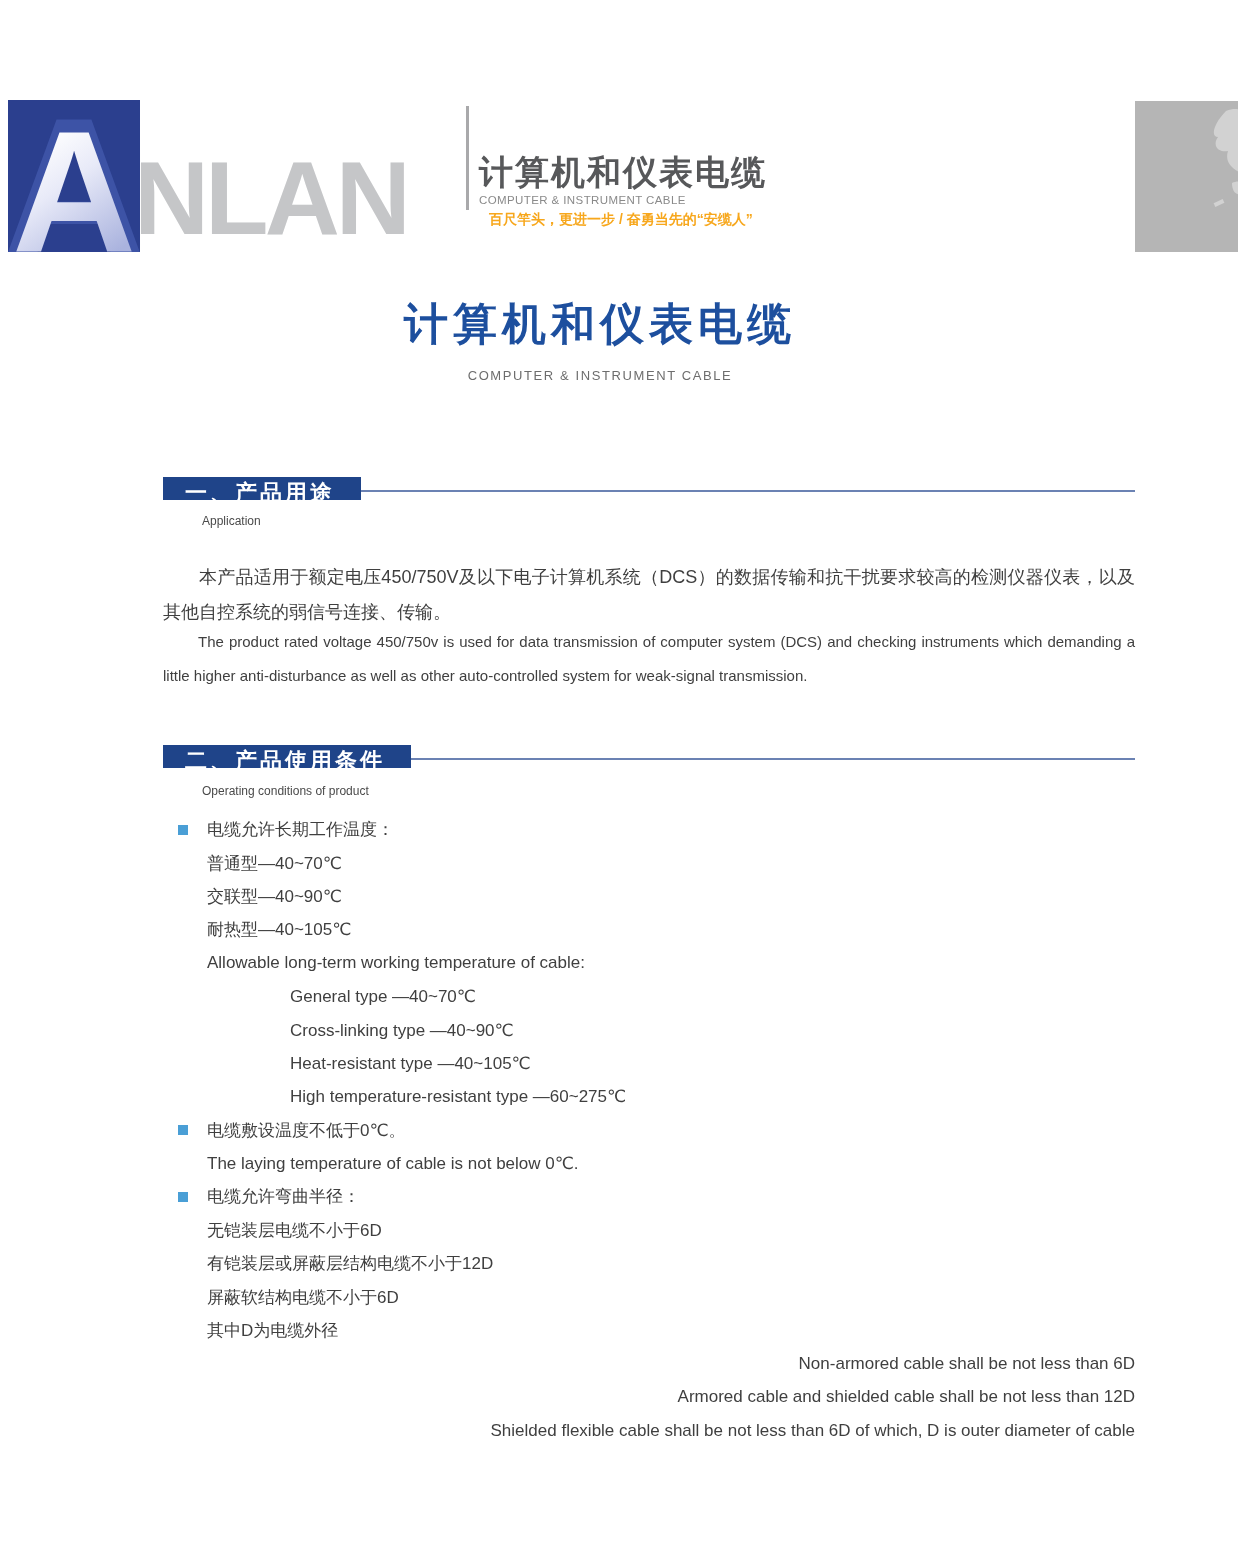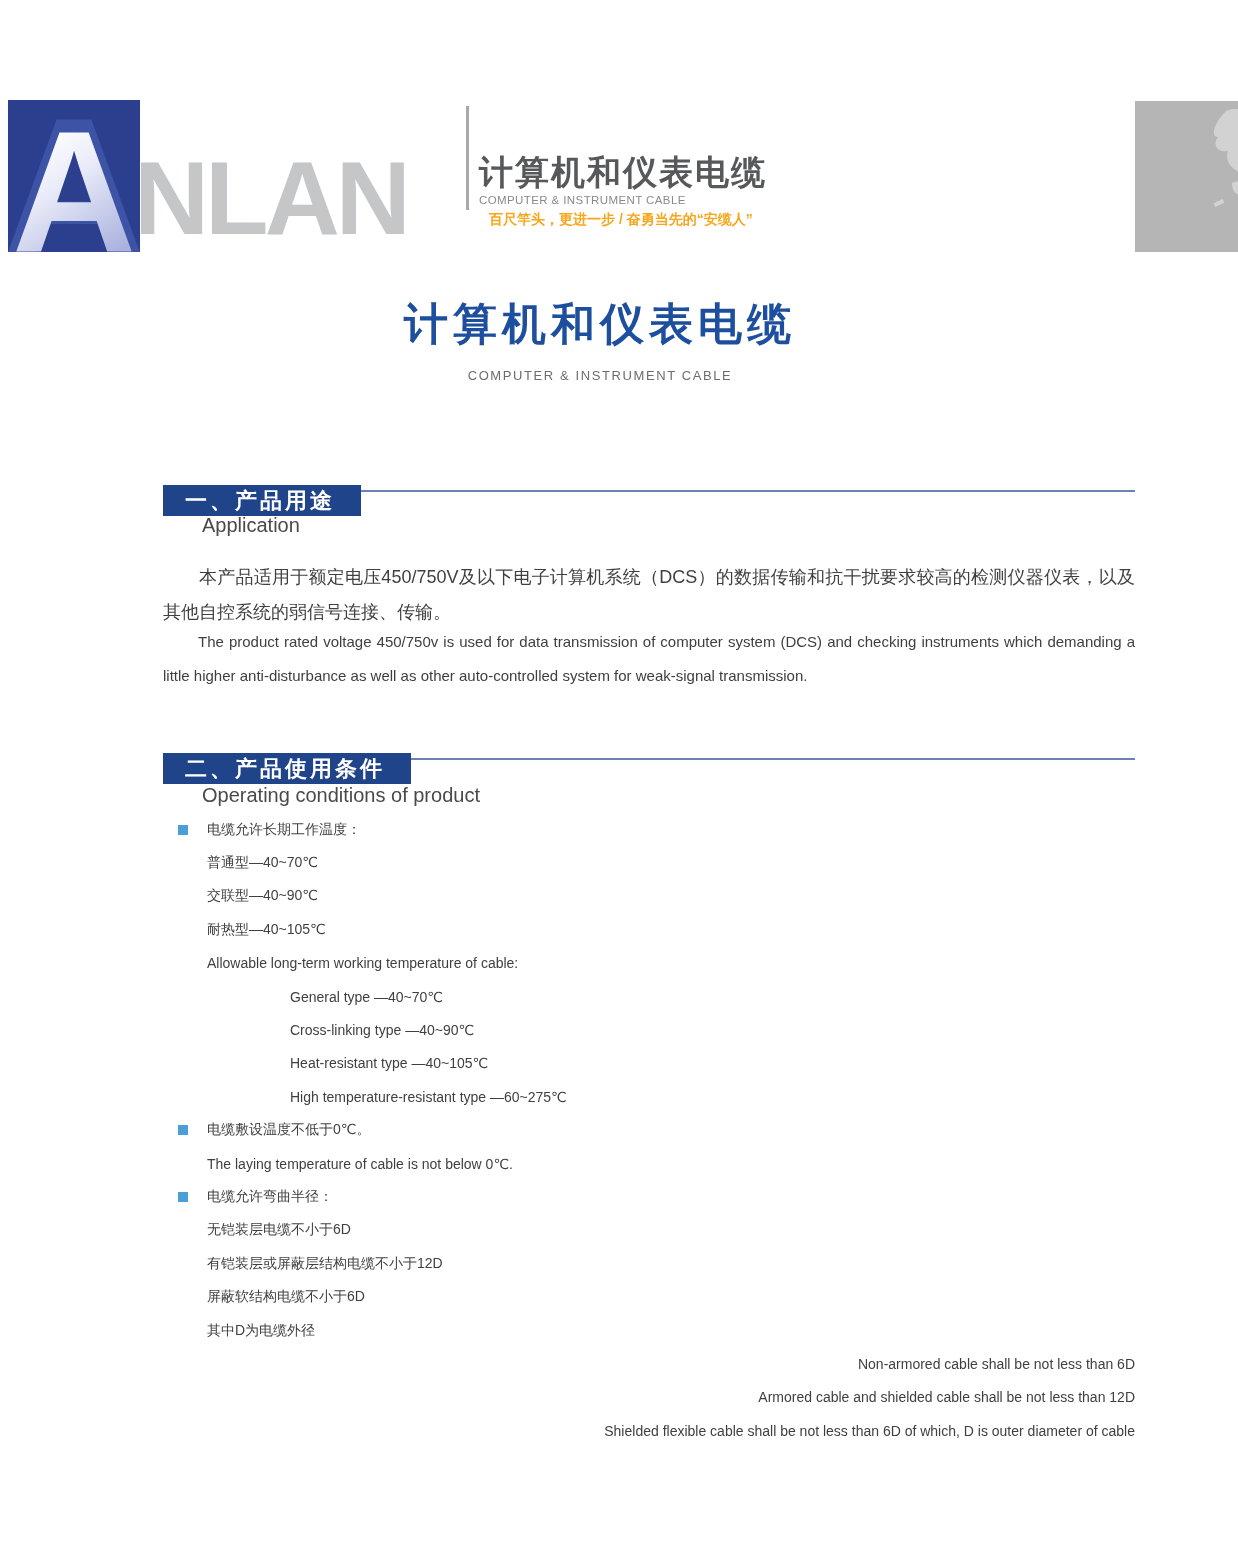--- a/index.html
+++ b/index.html
@@ -31,35 +31,35 @@
   .photo-block svg{position:absolute;right:-6px;top:4px;}
 
   
   .hero{position:absolute;left:0;top:295px;width:1200px;text-align:center;}
   .hero-title{font-size:44px;font-weight:bold;color:var(--title-blue);letter-spacing:5px;}
   .hero-sub{margin-top:14px;font-size:13px;color:#6d6d6d;letter-spacing:1.6px;}
 
   
   .section-head{position:absolute;left:163px;width:972px;height:31px;}
   .section-head .rule{position:absolute;left:0;top:13px;width:972px;height:2px;background:var(--rule);}
-  .section-head .bar{position:relative;display:inline-block;height:31px;line-height:31px;padding:0 26px 0 22px;background:var(--navy);
-    color:#ffffff;font-size:22px;font-weight:600;letter-spacing:3px;white-space:nowrap;margin-top:8px;}
+  .section-head .bar{position:relative;display:inline-block;height:23px;line-height:31px;padding:0 26px 0 22px;background:var(--navy);
+    color:#ffffff;font-size:22px;font-weight:600;letter-spacing:3px;white-space:nowrap;}
   .sec1-head{top:477px;}
   .sec2-head{top:745px;}
-  .section-sub{position:absolute;left:202px;font-size:20px;color:#4a4a4a;}
+  .section-sub{position:absolute;left:202px;font-size:12px;color:#4a4a4a;}
   .sec1-sub{top:514px;}
   .sec2-sub{top:784px;}
 
   .para{position:absolute;left:163px;width:972px;color:var(--body-text);}
   .para-cn{top:560px;font-size:18px;line-height:35px;text-indent:2em;text-align:justify;}
   .para-en{top:625px;font-size:15px;line-height:34px;text-indent:35px;text-align:justify;}
 
   
   .cond-list{position:absolute;left:163px;top:813px;width:972px;}
-  .cond-item{display:flex;align-items:center;height:33.4px;padding-left:15px;font-size:14px;color:var(--body-text);}
+  .cond-item{display:flex;align-items:center;height:33.4px;padding-left:15px;font-size:17px;color:var(--body-text);}
   .cond-item .bullet{flex:0 0 10px;width:10px;height:10px;background:var(--bullet);margin-right:19px;}
   .cond-item.indent-1{padding-left:76px;justify-content:flex-end;}
   .cond-item.indent-2{padding-left:98px;}
 </style>
 </head>
 <body>
 
 <div class="page">
 
   <div class="logo-square">

